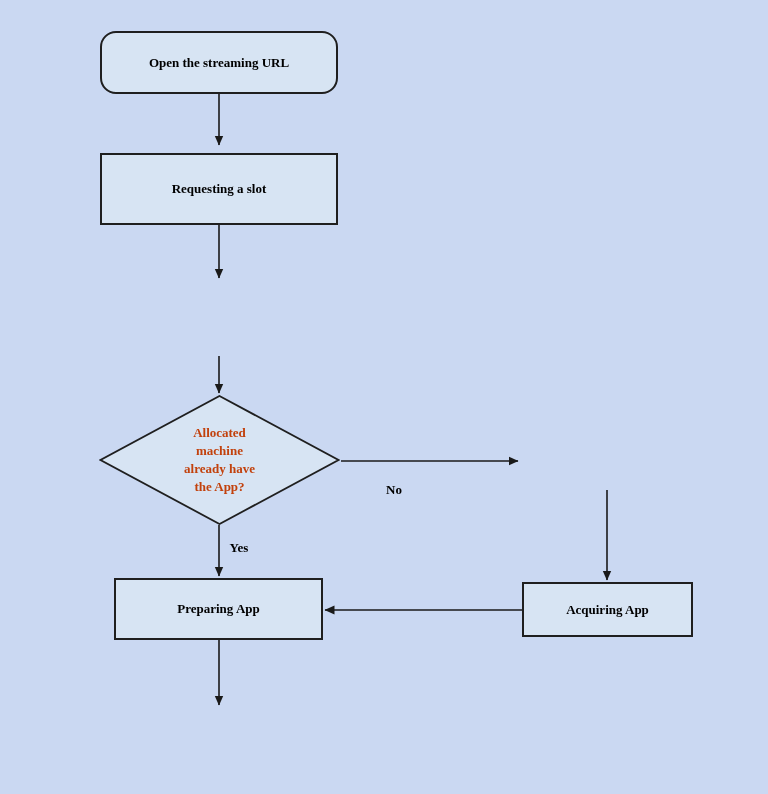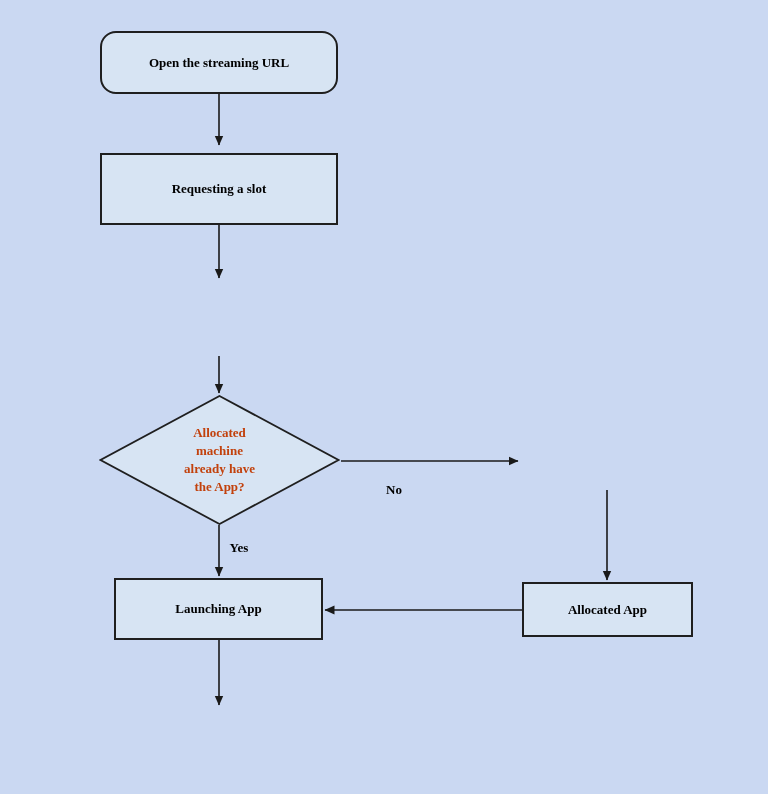--- a/index.html
+++ b/index.html
@@ -122,24 +122,24 @@
       <polygon points="120.5,1 239.5,65 120.5,129 1.5,65" fill="#d7e4f3" stroke="#1f1f1f" stroke-width="1.8"></polygon>
     </svg>
     <div class="decision-label">Allocated
 machine
 already have
 the App?</div>
   </div>
 
 
   <div class="node node-preparing-app">
-    <span>Allocated App</span>
+    <span>Acquiring App</span>
   </div>
 
   <div class="node node-launching-app">
-    <span>Launching App</span>
+    <span>Preparing App</span>
   </div>
 
 
   <div class="edge-label edge-label-no">No</div>
   <div class="edge-label edge-label-yes">Yes</div>
 
 </div>
 
 </body></html>

